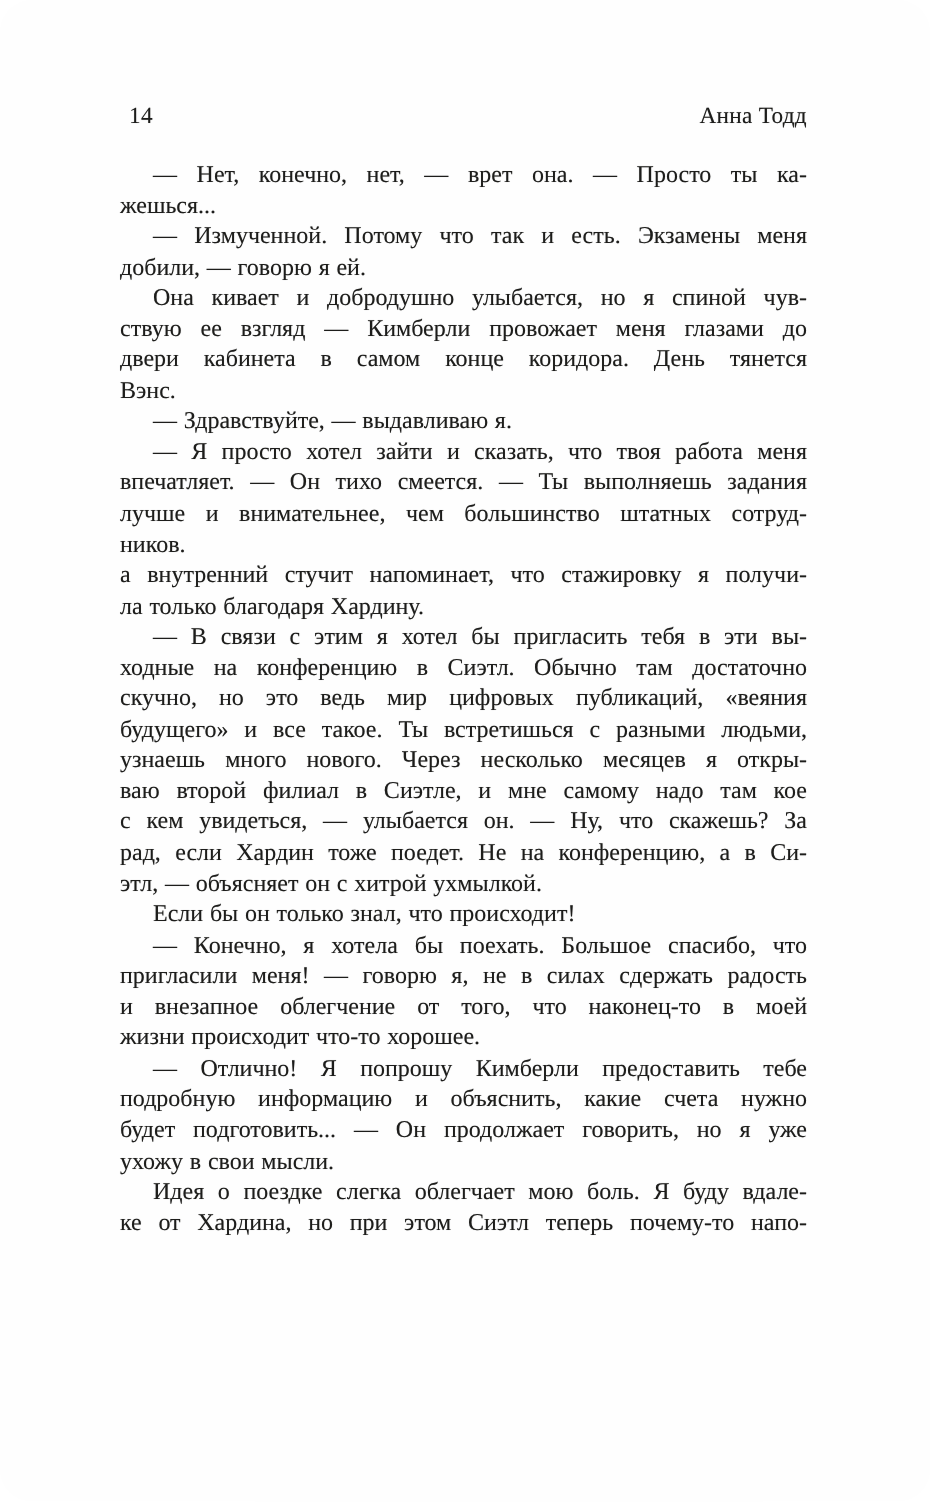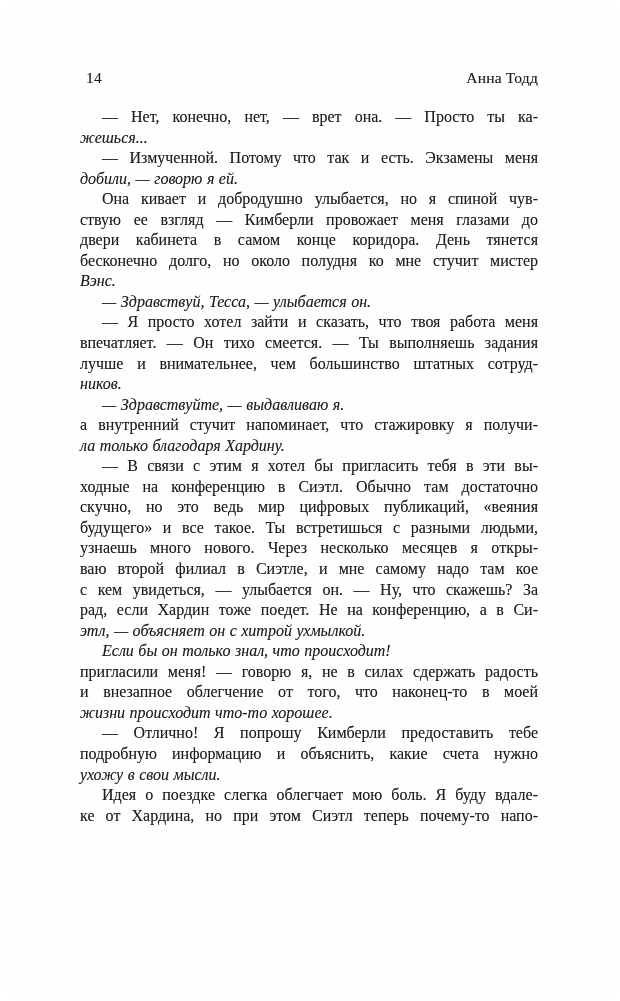--- a/index.html
+++ b/index.html
@@ -40,21 +40,21 @@
   }
   .paragraph { margin: 0; padding: 0; }
   .line {
     line-height: 20.55px;
     text-align: justify;
     text-align-last: justify;
     word-spacing: 0.5px;
     white-space: normal;
   }
   .line.fl { padding-left: 22px; }
-  .line.end { text-align-last: left; font-style: italic; }
+  .line.end { text-align-last: left; }
 </style>
 </head>
 <body>
 
 <div class="page">
 
   <div class="running-header">
     <span>14</span>
     <span>Анна Тодд</span>
   </div>
@@ -65,61 +65,59 @@
         <div class="line end">жешься...</div>
       </div>
     <div class="paragraph">
         <div class="line fl">— Измученной. Потому что так и есть. Экзамены меня</div>
         <div class="line end">добили, — говорю я ей.</div>
       </div>
     <div class="paragraph">
         <div class="line fl">Она кивает и добродушно улыбается, но я спиной чув-</div>
         <div class="line">ствую ее взгляд — Кимберли провожает меня глазами до</div>
         <div class="line">двери кабинета в самом конце коридора. День тянется</div>
-        <div class="line">бесконечно долго, но около полудня ко мне стучит мистер</div>
         <div class="line end">Вэнс.</div>
       </div>
     <div class="paragraph">
-        <div class="line fl end">— Здравствуй, Тесса, — улыбается он.</div>
+        <div class="line fl end">— Здравствуйте, — выдавливаю я.</div>
       </div>
     <div class="paragraph">
         <div class="line fl">— Я просто хотел зайти и сказать, что твоя работа меня</div>
         <div class="line">впечатляет. — Он тихо смеется. — Ты выполняешь задания</div>
         <div class="line">лучше и внимательнее, чем большинство штатных сотруд-</div>
         <div class="line end">ников.</div>
-      </div>
-    <div class="paragraph">
-        <div class="line fl end">— Здравствуйте, — выдавливаю я.</div>
       </div>
     <div class="paragraph">
         <div class="line">а внутренний стучит напоминает, что стажировку я получи-</div>
         <div class="line end">ла только благодаря Хардину.</div>
       </div>
     <div class="paragraph">
         <div class="line fl">— В связи с этим я хотел бы пригласить тебя в эти вы-</div>
         <div class="line">ходные на конференцию в Сиэтл. Обычно там достаточно</div>
         <div class="line">скучно, но это ведь мир цифровых публикаций, «веяния</div>
         <div class="line">будущего» и все такое. Ты встретишься с разными людьми,</div>
         <div class="line">узнаешь много нового. Через несколько месяцев я откры-</div>
         <div class="line">ваю второй филиал в Сиэтле, и мне самому надо там кое</div>
         <div class="line">с кем увидеться, — улыбается он. — Ну, что скажешь? За</div>
         <div class="line">рад, если Хардин тоже поедет. Не на конференцию, а в Си-</div>
         <div class="line end">этл, — объясняет он с хитрой ухмылкой.</div>
       </div>
     <div class="paragraph">
         <div class="line fl end">Если бы он только знал, что происходит!</div>
       </div>
     <div class="paragraph">
+        <div class="line fl">— Конечно, я хотела бы поехать. Большое спасибо, что</div>
         <div class="line">пригласили меня! — говорю я, не в силах сдержать радость</div>
         <div class="line">и внезапное облегчение от того, что наконец-то в моей</div>
         <div class="line end">жизни происходит что-то хорошее.</div>
       </div>
     <div class="paragraph">
         <div class="line fl">— Отлично! Я попрошу Кимберли предоставить тебе</div>
         <div class="line">подробную информацию и объяснить, какие счета нужно</div>
+        <div class="line">будет подготовить... — Он продолжает говорить, но я уже</div>
         <div class="line end">ухожу в свои мысли.</div>
       </div>
     <div class="paragraph">
         <div class="line fl">Идея о поездке слегка облегчает мою боль. Я буду вдале-</div>
         <div class="line">ке от Хардина, но при этом Сиэтл теперь почему-то напо-</div>
       </div>
   </div>
 
 </div>
 

